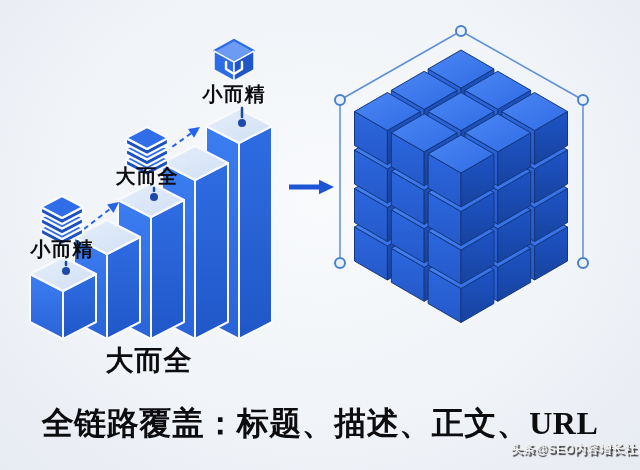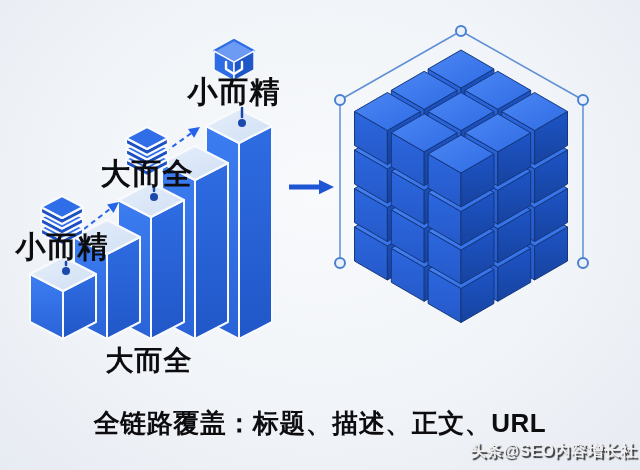--- a/index.html
+++ b/index.html
@@ -3,30 +3,30 @@
 <meta charset="utf-8">
 <style>
   html,body{margin:0;padding:0;}
   .stage{
     position:relative;width:640px;height:470px;overflow:hidden;
     background:radial-gradient(ellipse at 50% 42%, #f8fafc 0%, #f1f4f8 55%, #e7ebf2 100%);
     font-family:"Liberation Sans","DejaVu Sans",sans-serif;
   }
   #scene{position:absolute;left:0;top:0;}
   .lbl{position:absolute;transform:translate(-50%,-50%);font-weight:bold;color:#0d0d10;white-space:nowrap;line-height:1;}
-  .ms{font-size:30px;letter-spacing:1px;font-family:Liberation Mono, monospace;}
+  .ms{font-size:20px;letter-spacing:1px;}
   .ms1{left:62px;top:249px;}
   .ms2{left:147px;top:176px;}
   .ms3{left:234px;top:94px;}
   .caption{font-size:28px;letter-spacing:1px;}
   .cap-left{left:149px;top:361px;}
   .cap-right{left:451px;top:361px;font-size:27px;letter-spacing:0;}
-  .headline{left:320px;top:423px;font-size:26px;letter-spacing:0.5px;}
+  .headline{left:320px;top:423px;font-size:32px;letter-spacing:0.5px;font-family:Liberation Serif, serif;}
   .watermark{
-    position:absolute;right:3px;top:441px;font-size:16px;font-weight:bold;
+    position:absolute;right:3px;top:441px;font-size:12px;font-weight:bold;
     color:#efefef;text-shadow:2px 2px 1px rgba(25,25,28,0.85);letter-spacing:0.5px;
     white-space:nowrap;
   }
 </style>
 </head>
 <body>
 
 <div class="stage">
 
   <svg id="scene" width="640" height="470" viewBox="0 0 640 470">

